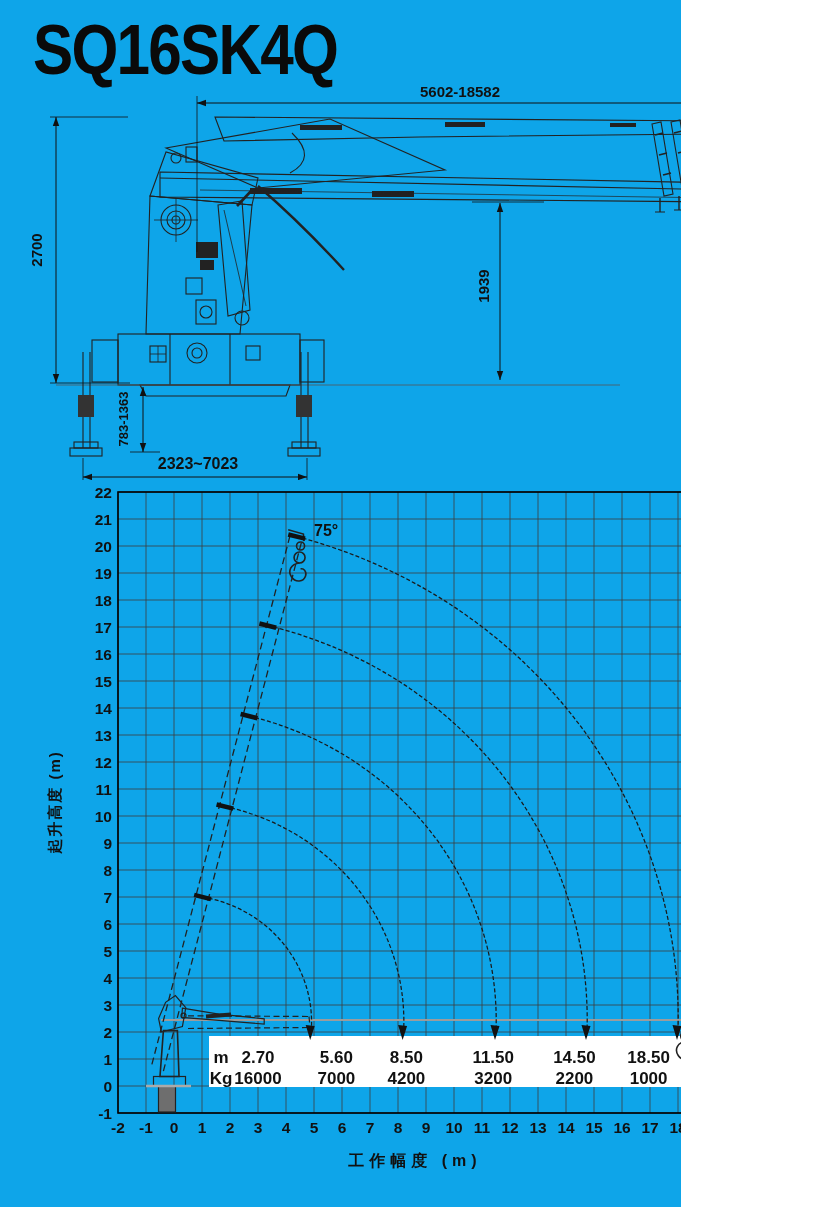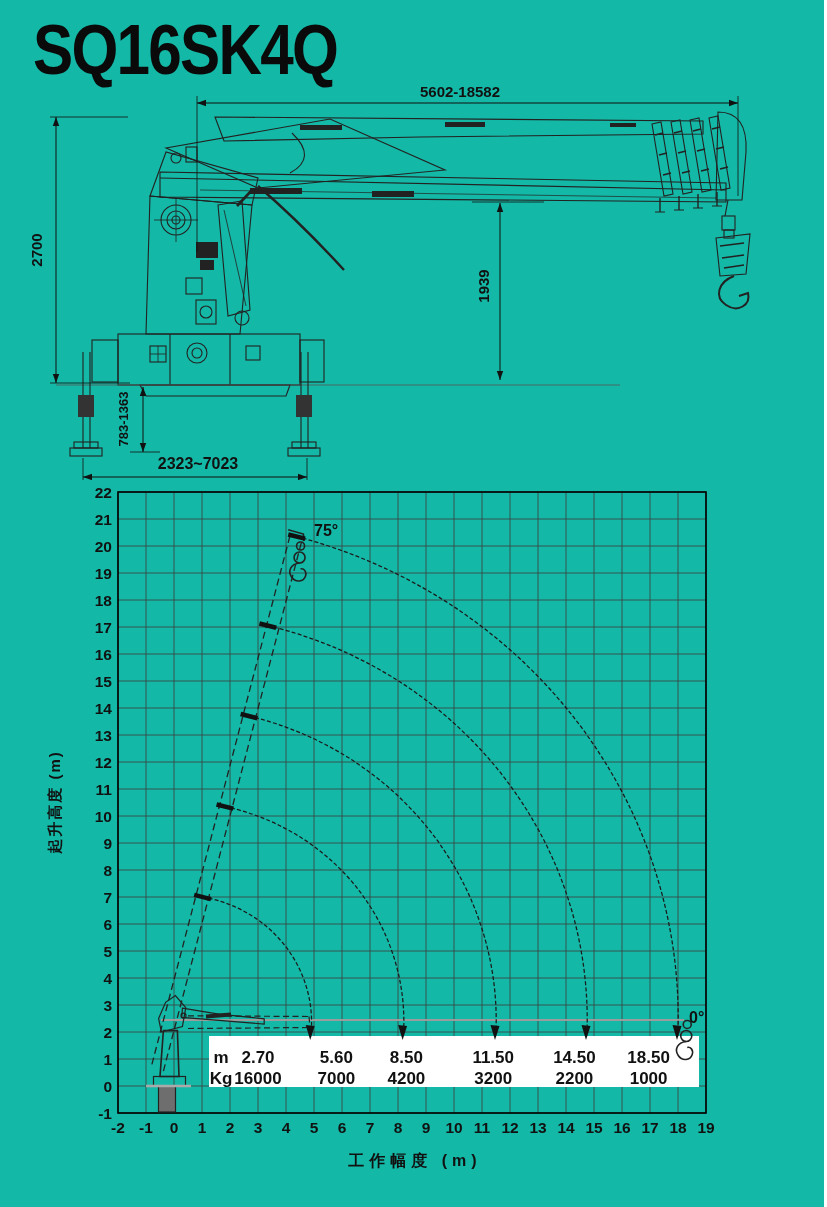--- a/index.html
+++ b/index.html
@@ -1,16 +1,16 @@
 <!DOCTYPE html>
 <html><head>
 <meta charset="utf-8">
 <style>
   html,body{margin:0;padding:0;background:#fff;}
-  #page{position:relative;width:824px;height:1207px;background:#14b8a6;overflow:hidden;
+  #page{position:relative;width:681px;height:1207px;background:#0ea5e9;overflow:hidden;
         font-family:"Liberation Sans",sans-serif;color:#111;}
   #title{position:absolute;left:33px;top:10px;font-size:70px;font-weight:bold;
          letter-spacing:-2px;transform:scaleX(0.86);transform-origin:left top;
          color:#0a0a0a;white-space:nowrap;}
   svg text{font-family:"Liberation Sans",sans-serif;fill:#111;}
   .dimtxt{font-size:15px;font-weight:bold;}
   .dimtxt-sm{font-size:13px;font-weight:bold;}
   #drawing-svg{position:absolute;left:0;top:0;}
   #chart-svg{position:absolute;left:0;top:480px;}
 </style>

